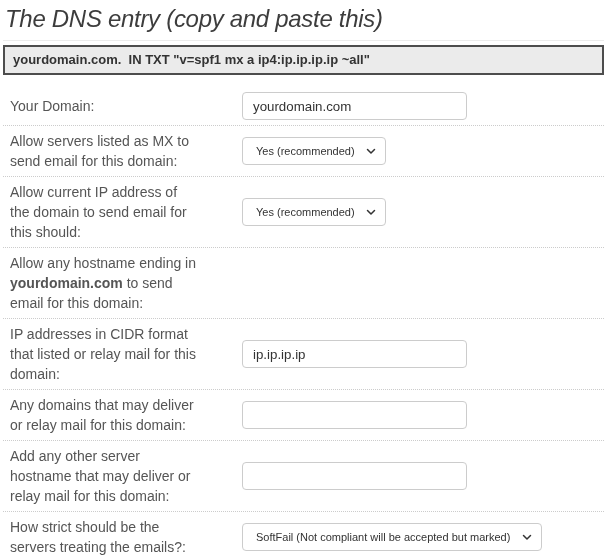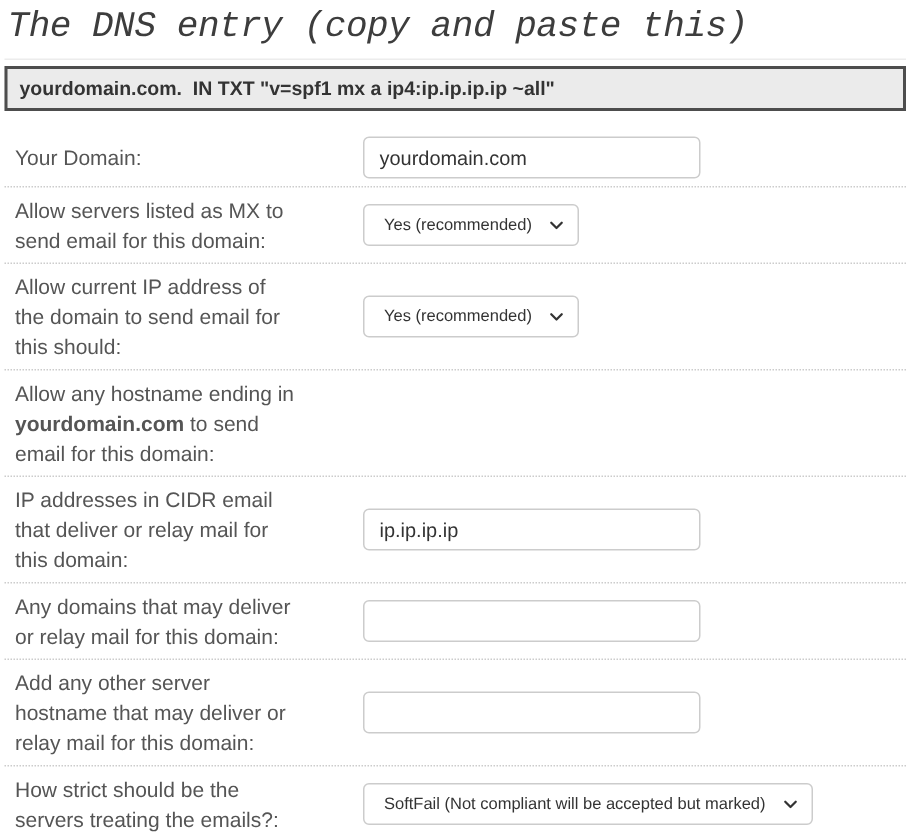--- a/index.html
+++ b/index.html
@@ -9,21 +9,21 @@
     background: #ffffff;
     font-family: "Liberation Sans", sans-serif;
   }
   .page { padding: 0 3px; }
   .page-header {
     border-bottom: 1px solid #ececec;
     padding: 5px 0 7px 2px;
   }
   .page-title {
     margin: 0;
-    font-family: Liberation Mono, monospace;
+    font-family: Liberation Sans, sans-serif;
     font-style: italic;
     font-weight: 500;
     font-size: 24px;
     color: #3d3d3d;
     letter-spacing: -0.3px;
   }
   .dns-box {
     margin-top: 4px;
     border: 2px solid #4d4d4d;
     background: #ebebeb;
@@ -129,21 +129,21 @@
             </svg>
         </span>
       </span>
     </div>
 
     <div class="form-row">
       <div class="form-label"><span>Allow any hostname ending in </span><b>yourdomain.com</b><span> to send email for this domain:</span></div>
     </div>
 
     <div class="form-row">
-      <div class="form-label">IP addresses in CIDR email that deliver or relay mail for this domain:</div>
+      <div class="form-label">IP addresses in CIDR format that listed or relay mail for this domain:</div>
       <input type="text" class="text-input" value="ip.ip.ip.ip" style="">
     </div>
 
     <div class="form-row">
       <div class="form-label">Any domains that may deliver or relay mail for this domain:</div>
       <input type="text" class="text-input" value="" style="">
     </div>
 
     <div class="form-row">
       <div class="form-label">Add any other server hostname that may deliver or relay mail for this domain:</div>

